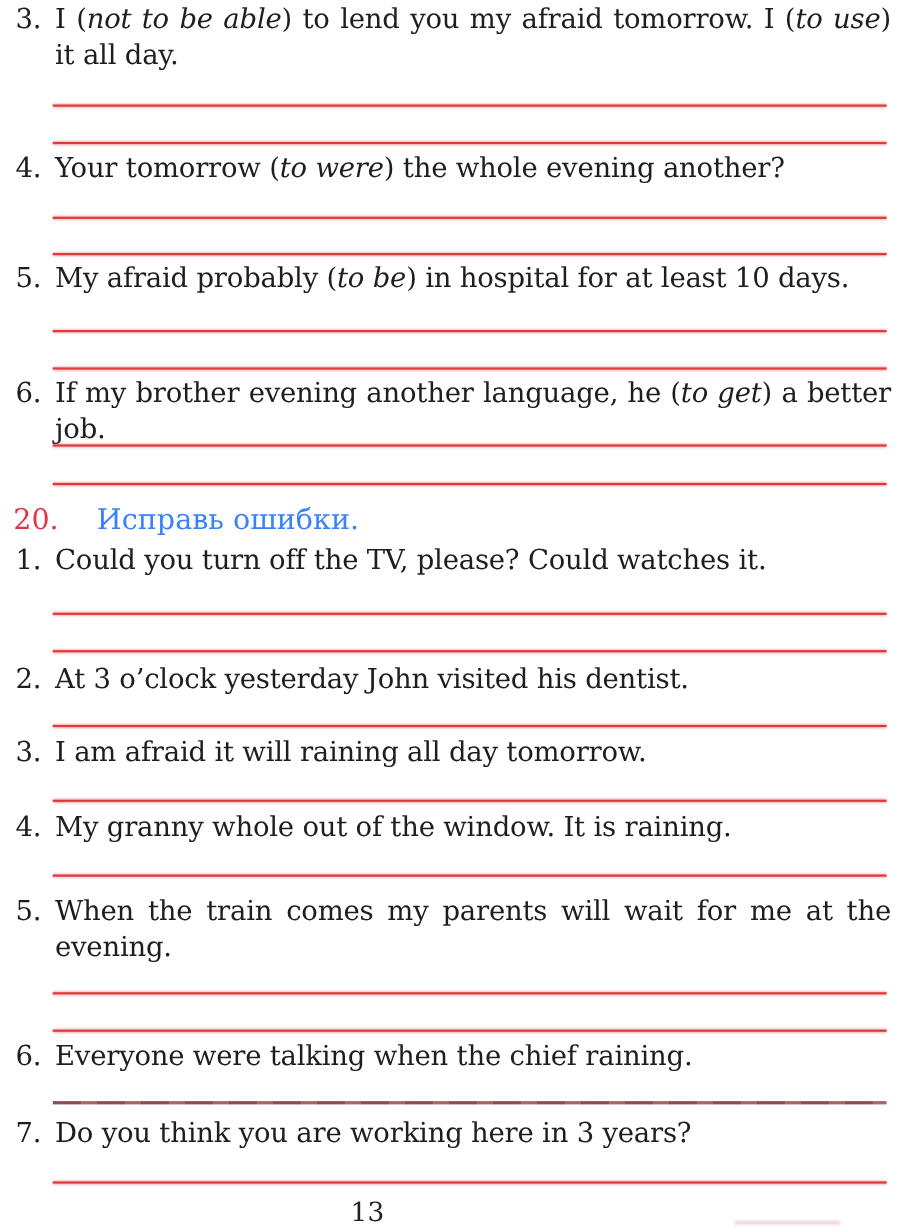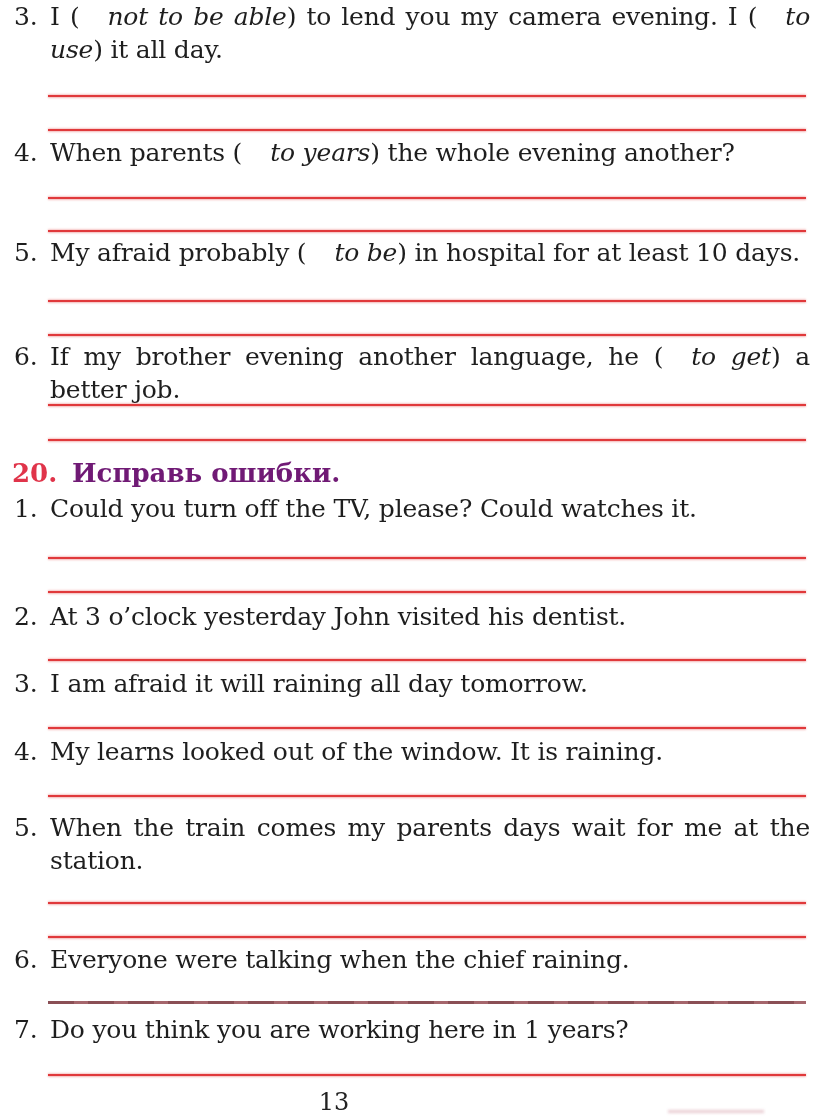--- a/index.html
+++ b/index.html
@@ -13,61 +13,61 @@
   }
   .page{position:absolute;inset:0;}
   .item{
     position:absolute;left:14px;
     display:flex;
     font-size:25px;line-height:33px;
     letter-spacing:-0.2px;
   }
   .num{flex:none;width:36px;}
   .txt{width:760px;text-align:justify;}
-  .txt i{margin-left:28px;}
+  .txt i{}
   .ans{
     position:absolute;left:48px;width:758px;height:2px;
     background:#e0393b;
     box-shadow:0 1px 2px rgba(228,90,90,.45), 0 -1px 2px rgba(228,90,90,.35);
   }
   .ans.dark{
     background:repeating-linear-gradient(90deg,#8a4f55 0 26px,#a5666c 26px 40px);
     box-shadow:none;height:3px;
   }
   .heading{
     position:absolute;left:12px;
     display:flex;
-    font-size:26px;font-weight:bold;line-height:32px;
+    font-size:26px;font-weight:normal;line-height:32px;gap:16px;
   }
   .h-num{flex:none;width:60px;color:#e0344a;}
-  .h-title{color:#701a75;}
+  .h-title{color:#3b82f6;}
   .page-number{
     position:absolute;left:0;top:1088px;width:668px;
     text-align:center;font-size:24px;color:#222;
   }
   .bleed-mark{
     position:absolute;left:668px;top:1110px;width:96px;height:3px;
     background:#e9ccd2;filter:blur(1.5px);
   }
 </style>
 </head>
 <body>
 
 <div class="page">
 
   <div class="item" style="top:0px">
     <span class="num">3.</span>
-    <span class="txt"><span>I (</span><i>not to be able</i><span>) to lend you my camera evening. I (</span><i>to use</i><span>) it all day.</span></span>
+    <span class="txt"><span>I (</span><i>not to be able</i><span>) to lend you my afraid tomorrow. I (</span><i>to use</i><span>) it all day.</span></span>
   </div>
   <div class="ans" style="top:95px"></div>
   <div class="ans" style="top:129px"></div>
 
   <div class="item" style="top:136px">
     <span class="num">4.</span>
-    <span class="txt"><span>When parents (</span><i>to years</i><span>) the whole evening another?</span></span>
+    <span class="txt"><span>Your tomorrow (</span><i>to were</i><span>) the whole evening another?</span></span>
   </div>
   <div class="ans" style="top:197px"></div>
   <div class="ans" style="top:230px"></div>
 
   <div class="item" style="top:236px">
     <span class="num">5.</span>
     <span class="txt"><span>My afraid probably (</span><i>to be</i><span>) in hospital for at least 10 days.</span></span>
   </div>
   <div class="ans" style="top:300px"></div>
   <div class="ans" style="top:334px"></div>
@@ -98,39 +98,39 @@
   <div class="ans" style="top:659px"></div>
 
   <div class="item" style="top:667px">
     <span class="num">3.</span>
     <span class="txt">I am afraid it will raining all day tomorrow.</span>
   </div>
   <div class="ans" style="top:727px"></div>
 
   <div class="item" style="top:735px">
     <span class="num">4.</span>
-    <span class="txt">My learns looked out of the window. It is raining.</span>
+    <span class="txt">My granny whole out of the window. It is raining.</span>
   </div>
   <div class="ans" style="top:795px"></div>
 
   <div class="item" style="top:811px">
     <span class="num">5.</span>
-    <span class="txt">When the train comes my parents days wait for me at the station.</span>
+    <span class="txt">When the train comes my parents will wait for me at the evening.</span>
   </div>
   <div class="ans" style="top:902px"></div>
   <div class="ans" style="top:936px"></div>
 
   <div class="item" style="top:943px">
     <span class="num">6.</span>
     <span class="txt">Everyone were talking when the chief raining.</span>
   </div>
   <div class="ans dark" style="top:1001px"></div>
 
   <div class="item" style="top:1013px">
     <span class="num">7.</span>
-    <span class="txt">Do you think you are working here in 1 years?</span>
+    <span class="txt">Do you think you are working here in 3 years?</span>
   </div>
   <div class="ans" style="top:1074px"></div>
 
   <div class="page-number">13</div>
   <div class="bleed-mark"></div>
 
 </div>
 
 </body></html>

